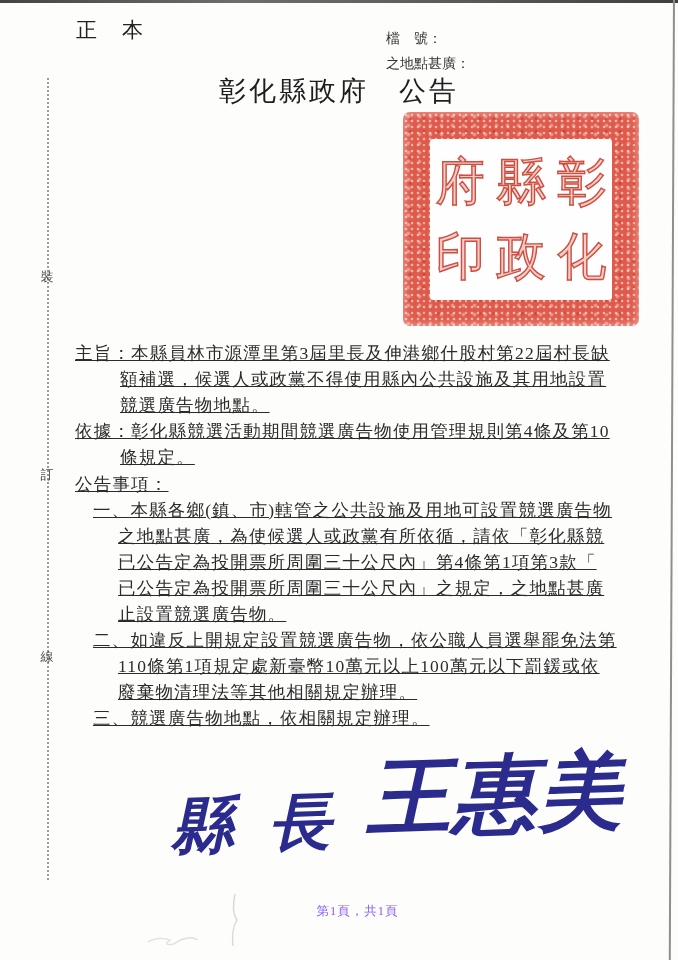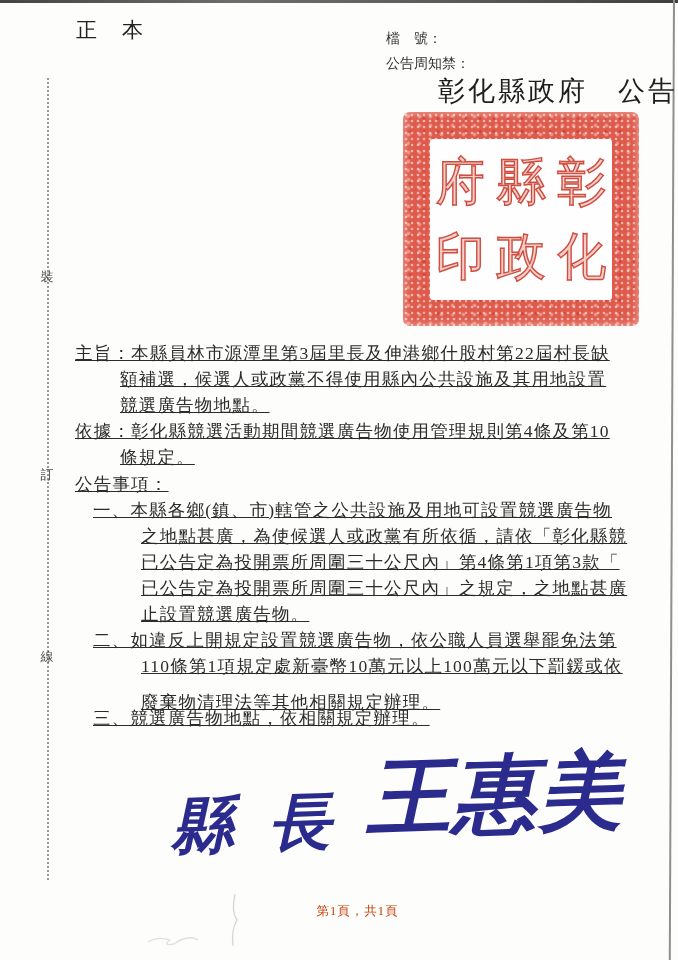--- a/index.html
+++ b/index.html
@@ -13,21 +13,21 @@
     color: #2b2b2b;
   }
   
   .top-edge { position:absolute; top:0; left:0; right:0; height:3px;
     background: linear-gradient(90deg,#161616,#4a4a4a 35%,#303030 70%,#101010); opacity:.8; }
   .right-edge { position:absolute; top:-4px; bottom:-4px; right:3px; width:2px;
     background:#8f8f8f; transform: rotate(0.25deg); transform-origin: top center; }
 
   .copy-label { position:absolute; left:64px; top:16px; font-size:21px; letter-spacing:2px; color:#222;margin-left:12px; }
   .archive { position:absolute; left:386px; top:26px; font-size:14px; color:#333; line-height:25px; }
-  .doc-title { position:absolute; left:0; right:0; top:73px; text-align:right;
+  .doc-title { position:absolute; left:0; right:0; top:73px; text-align:center;
     font-size:27px; letter-spacing:3px; color:#1e1e1e; }
   .meta { position:absolute; left:68px; top:123px; font-size:14px; color:#2e2e2e; line-height:21px; }
   .meta div { white-space:nowrap; }
 
   
   .seal { position:absolute; left:403px; top:112px; width:236px; height:214px;
     background-color:#df5a4b; border-radius:7px;
     background-image:
       radial-gradient(circle, rgba(255,255,255,.55) 0 1px, rgba(255,255,255,0) 1.7px),
       radial-gradient(circle, rgba(255,255,255,.35) 0 1.2px, rgba(255,255,255,0) 2.4px),
@@ -39,54 +39,54 @@
     background:#fefefe; border-radius:3px;
     display:flex; flex-direction: row-reverse; justify-content:space-around; align-items:center; }
   .seal-col { display:flex; flex-direction:column; justify-content:space-around; height:94%; }
   .seal-char { font-size:49px; line-height:72px; font-weight:400;
     color: rgba(213,79,64,.28);
     -webkit-text-stroke: 1.4px #cf4e3f;
     transform: scaleY(1.04); text-align:center; }
 
   
   .bl { position:absolute; white-space:nowrap; font-size:17.5px; letter-spacing:1.2px; color:#2b2b2b;text-decoration:underline; }
-  .i0 { left:75px; } .i1 { left:120px; } .i2 { left:93px;text-align:right; } .i3 { left:141px;text-align:center; }
+  .i0 { left:75px; } .i1 { left:120px; } .i2 { left:93px;text-align:right; } .i3 { left:118px;text-align:center; }
 
   
   .signature { position:absolute; left:170px; top:742px; width:400px;
     transform: rotate(-1.8deg); white-space:nowrap; }
   .sig-title { font-size:62px; letter-spacing:36px; font-weight:bold;
     position:relative; top:14px; font-style:italic; }
   .sig-name { font-size:84px; letter-spacing:2px; font-weight:bold; font-style:italic; }
 
   
   .binding-line { position:absolute; left:47px; top:78px; height:802px; width:0;
     border-left:2px dotted #9a9a9a; }
   .binding-char { position:absolute; left:39px; width:16px; text-align:center;
     font-size:13px; color:#4a4a4a; background:transparent; }
   .bm0 { top:268px; } .bm1 { top:466px; } .bm2 { top:648px; }
 
   .footer { position:absolute; left:0; right:0; top:903px; text-align:center;
-    font-size:12.5px; color:#c2410c; letter-spacing:1px;padding-left:37px; }
+    font-size:12.5px; color:#8b5cf6; letter-spacing:1px;padding-left:37px; }
 
   .squiggle { position:absolute; left:140px; top:888px; opacity:.55; }
 </style>
 </head>
 <body>
 
 <div class="page">
 
   <div class="top-edge"></div>
   <div class="right-edge"></div>
 
   <div class="copy-label">正　本</div>
 
   <div class="archive">
     <div>檔　號：</div>
-    <div>公告周知禁：</div>
+    <div>之地點甚廣：</div>
   </div>
 
   <div class="doc-title">彰化縣政府　公告</div>
 
 
   <div class="seal">
     <div class="seal-inner">
       <div class="seal-col">
         <span class="seal-char">彰</span>
         <span class="seal-char">化</span>
@@ -109,21 +109,21 @@
       <div class="bl i0" style="top: 419.3px;">依據：彰化縣競選活動期間競選廣告物使用管理規則第4條及第10</div>
       <div class="bl i1" style="top: 445.4px;">條規定。</div>
       <div class="bl i0" style="top: 471.5px;">公告事項：</div>
       <div class="bl i2" style="top: 497.6px;">一、本縣各鄉(鎮、市)轄管之公共設施及用地可設置競選廣告物</div>
       <div class="bl i3" style="top: 523.7px;">之地點甚廣，為使候選人或政黨有所依循，請依「彰化縣競</div>
       <div class="bl i3" style="top: 549.8px;">已公告定為投開票所周圍三十公尺內」第4條第1項第3款「</div>
       <div class="bl i3" style="top: 575.9px;">已公告定為投開票所周圍三十公尺內」之規定，之地點甚廣</div>
       <div class="bl i3" style="top: 602px;">止設置競選廣告物。</div>
       <div class="bl i2" style="top: 628.1px;">二、如違反上開規定設置競選廣告物，依公職人員選舉罷免法第</div>
       <div class="bl i3" style="top: 654.2px;">110條第1項規定處新臺幣10萬元以上100萬元以下罰鍰或依</div>
-      <div class="bl i3" style="top: 680.3px; margin-top: 10px;">廢棄物清理法等其他相關規定辦理。</div>
+      <div class="bl i3" style="top: 680.3px;">廢棄物清理法等其他相關規定辦理。</div>
       <div class="bl i2" style="top: 706.4px;">三、競選廣告物地點，依相關規定辦理。</div>
     </div>
 
   <div class="signature" style="color: rgb(43, 43, 142);">
     <span class="sig-title">縣長</span><span class="sig-name">王惠美</span>
   </div>
 
   <div class="binding-line"></div>
   <span class="binding-char bm0">裝</span>
   <span class="binding-char bm1">訂</span>

